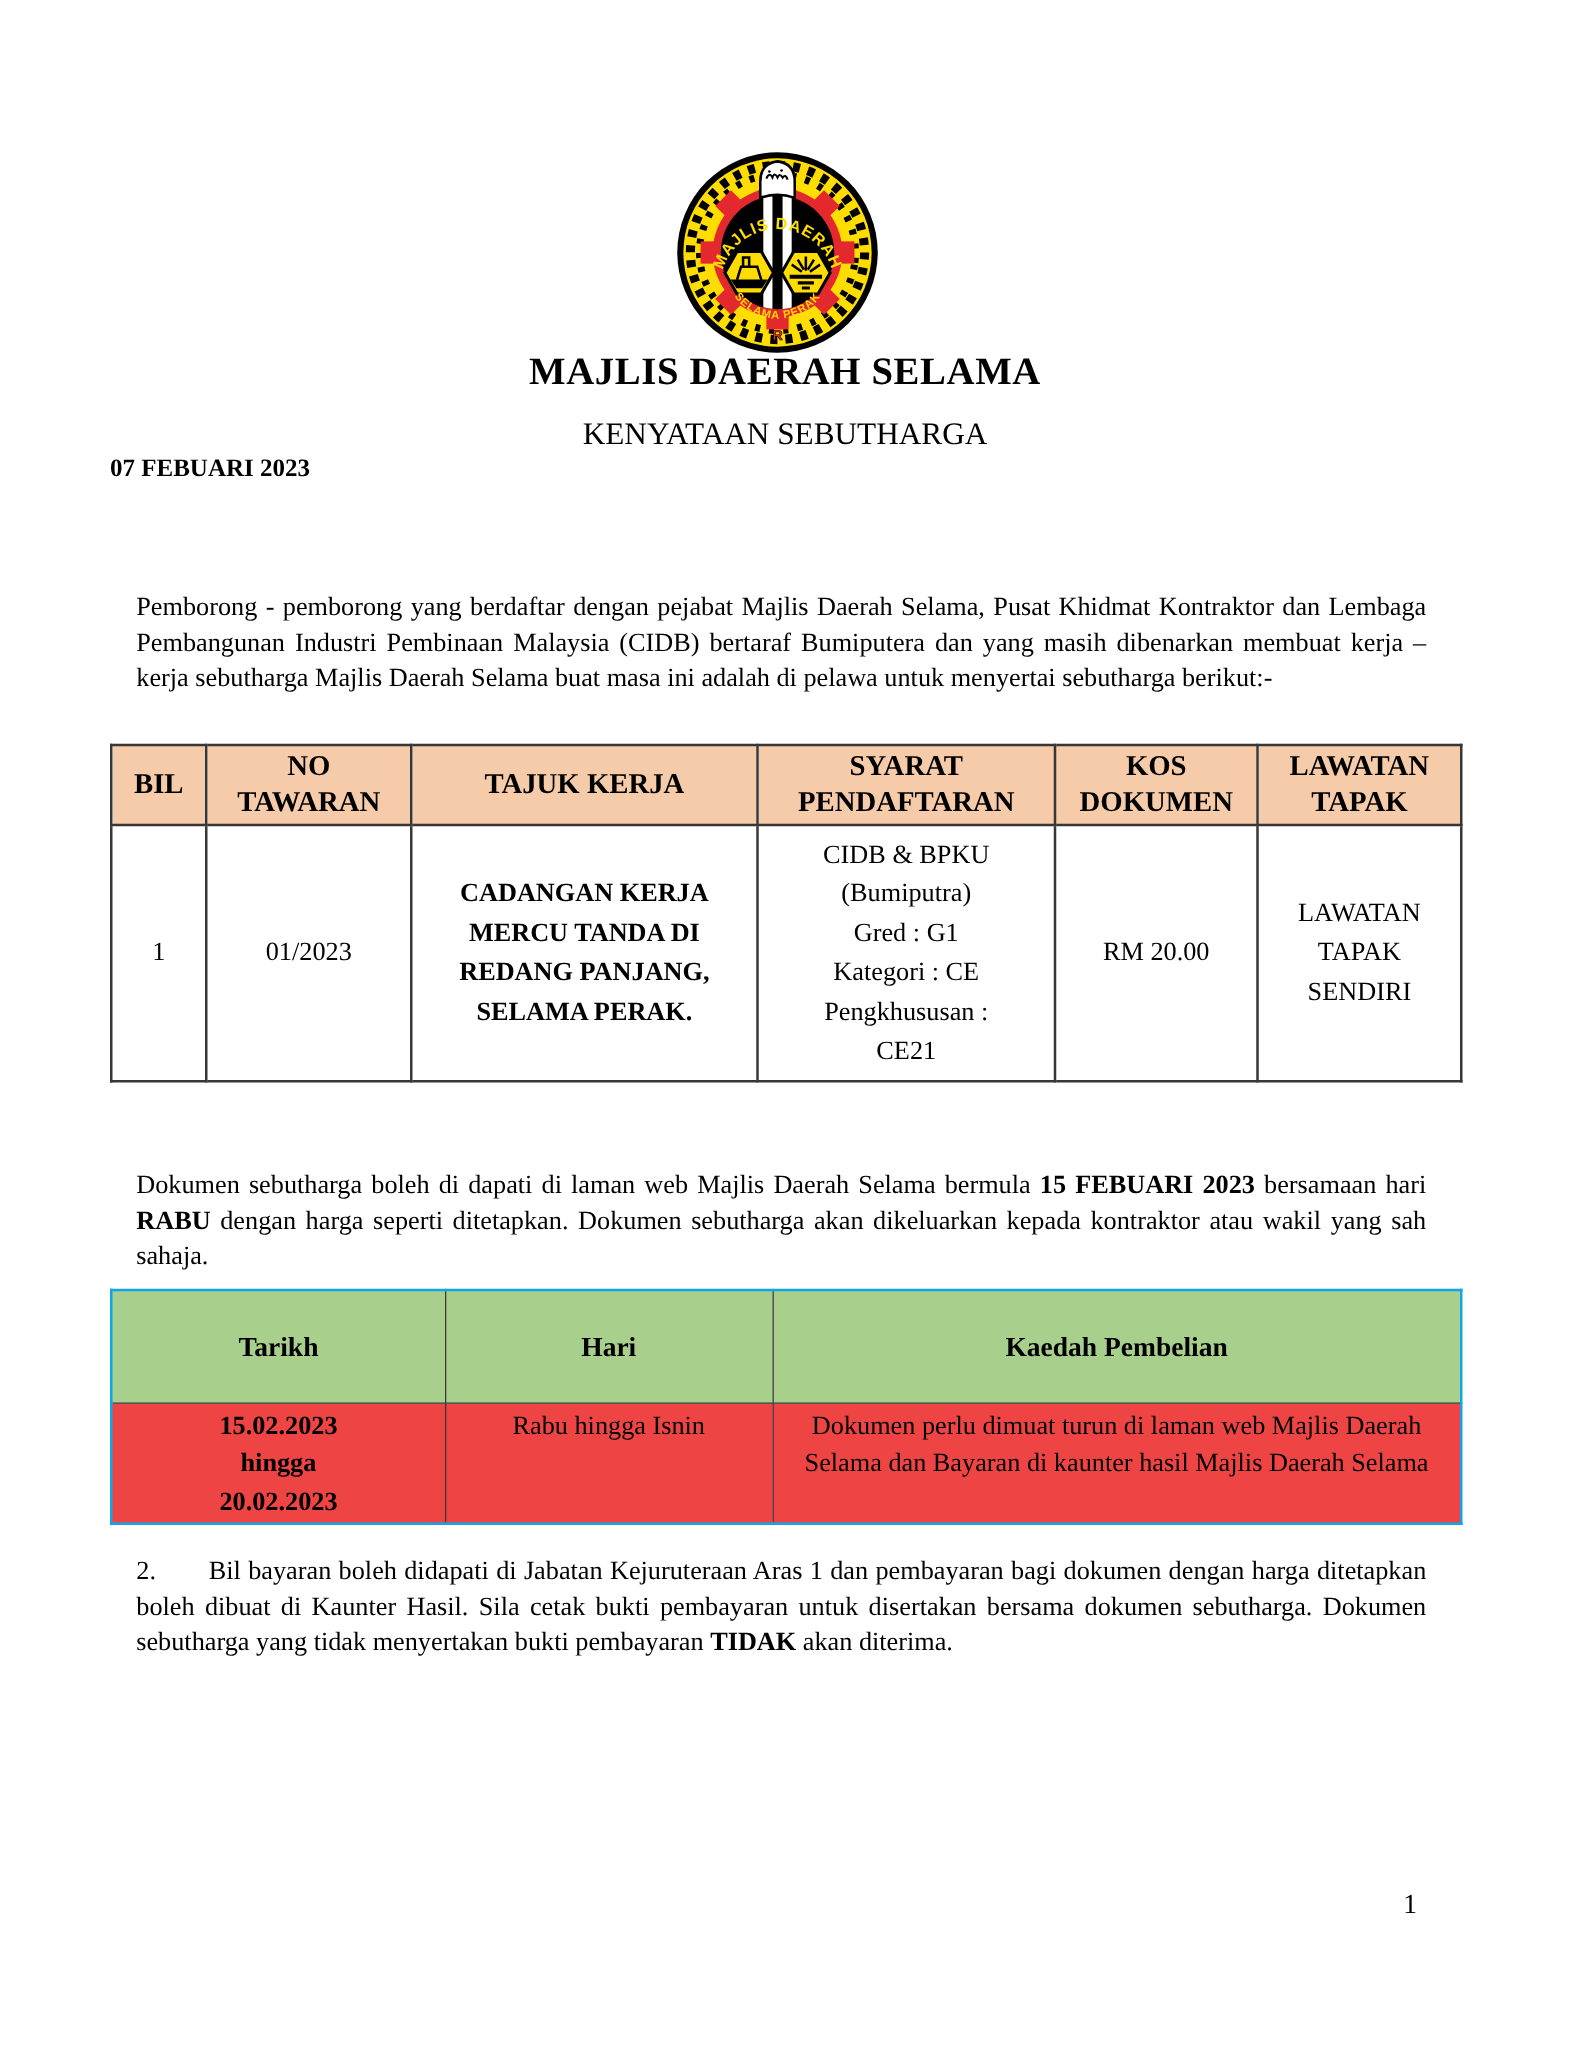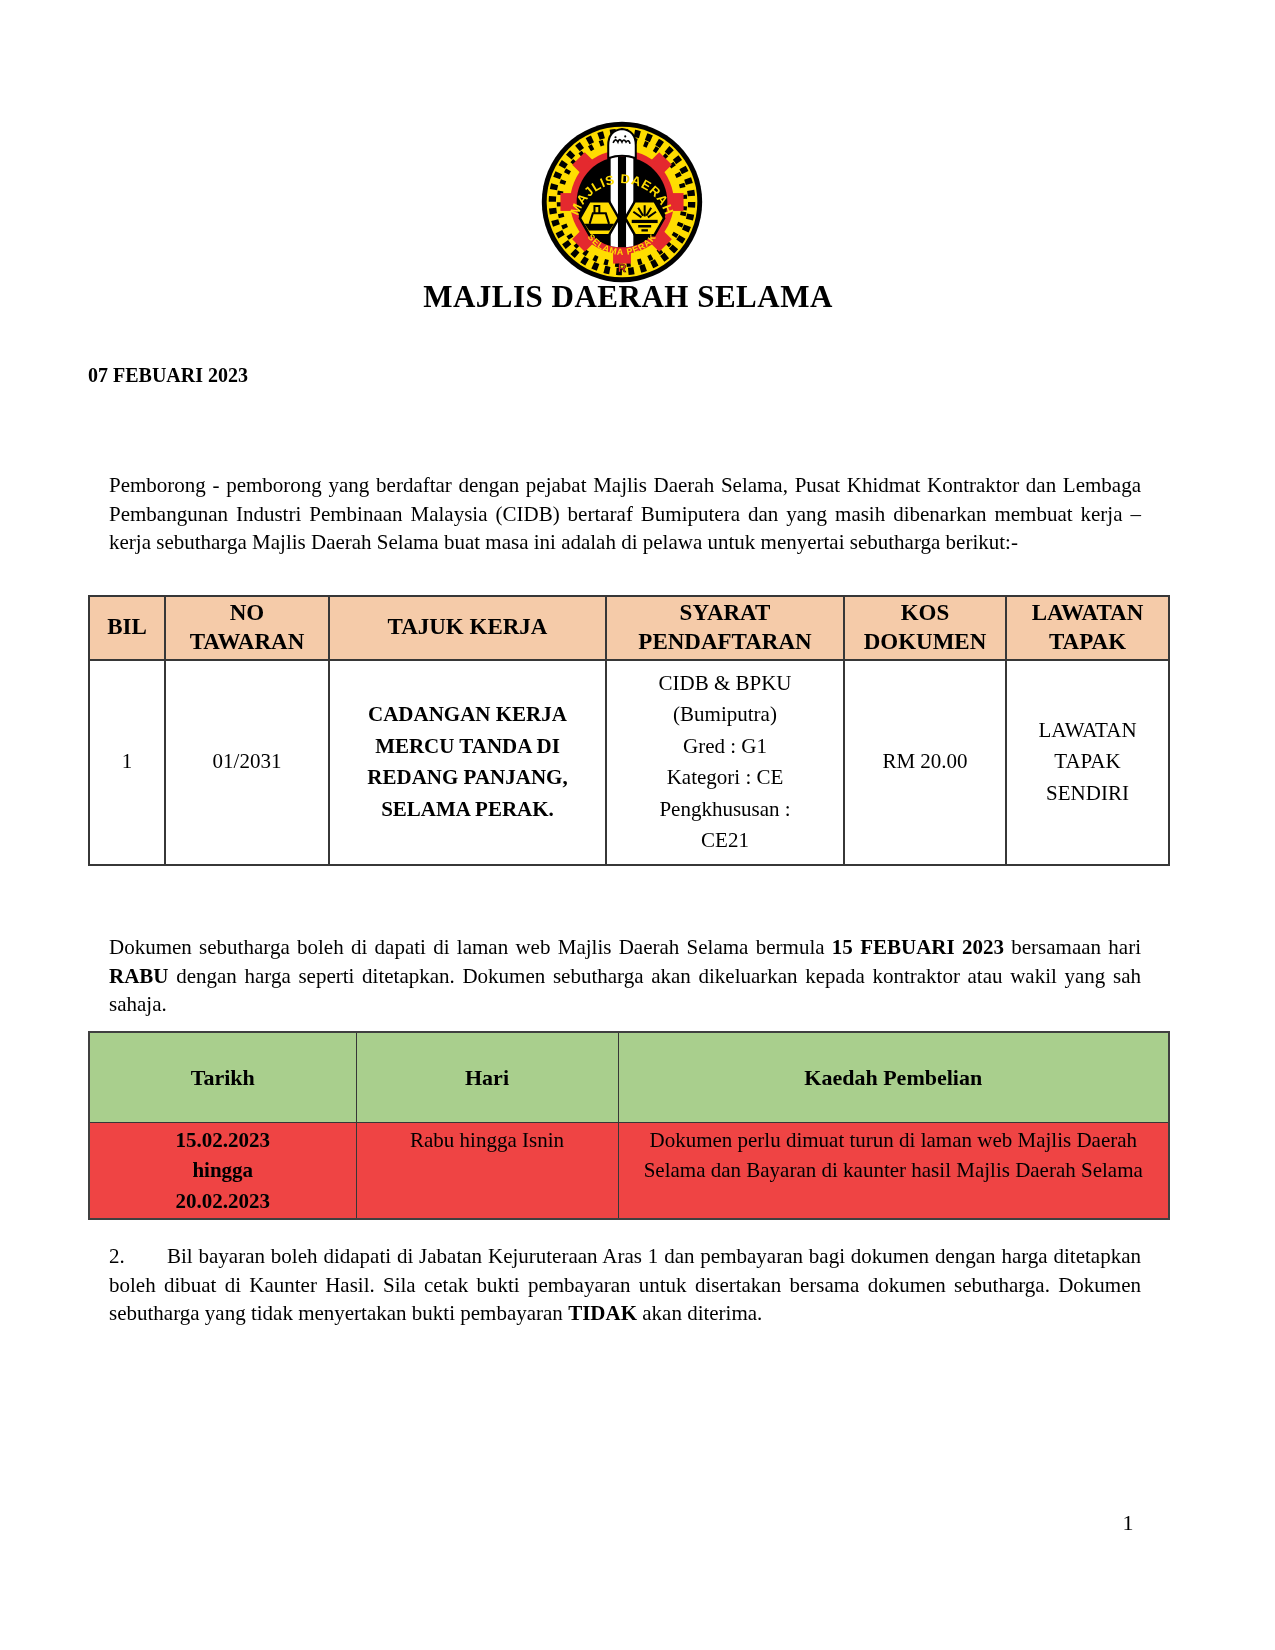--- a/index.html
+++ b/index.html
@@ -38,21 +38,21 @@
   .tender-table th{
     background:#F5CBA9;font-size:23px;font-weight:bold;line-height:1.25;height:56px;}
   .tender-table td{font-size:21px;line-height:1.5;height:199px;}
   .pre{white-space:pre-line;}
   .cell-bold{font-weight:bold;}
 
   
   .purchase-table{left:88px;top:1031px;width:1080px;}
   .purchase-table th,.purchase-table td{
     border:1.5px solid #373737;text-align:center;padding:2px 6px;}
-  .purchase-table{border:2px solid #404040;}
+  .purchase-table{border:2px solid #0ea5e9;}
   .purchase-table th{
     background:#A9CF8D;font-size:22px;font-weight:bold;height:85px;vertical-align:middle;}
   .purchase-table td{
     background:#ef4444;font-size:21px;line-height:1.45;height:86px;vertical-align:top;}
 
   .page-number{left:1108px;top:1510px;width:40px;text-align:center;font-size:22px;}
 </style>
 </head>
 <body>
 
@@ -134,20 +134,21 @@
       <path id="arcBottom" d="M 58,144 A 52,52 0 0 0 142,144" fill="none"></path>
       <text font-family="Liberation Sans, sans-serif" font-size="11" font-weight="bold" fill="#FFDD00" letter-spacing="1">
         <textPath href="#arcBottom" startOffset="50%" text-anchor="middle">SELAMA PERAK</textPath>
       </text>
 
       <text x="100" y="186" text-anchor="middle" font-family="Liberation Sans, sans-serif" font-size="14" font-weight="bold" fill="#E4292E" stroke="#000" stroke-width=".6">R</text>
     </svg>
   </div>
 
   <div class="abs org-name">MAJLIS DAERAH SELAMA</div>
+  <div class="abs doc-type">KENYATAAN SEBUTHARGA</div>
   <div class="abs doc-date">07 FEBUARI 2023</div>
 
   <p class="abs para para1">Pemborong  - pemborong yang berdaftar dengan pejabat Majlis Daerah Selama, Pusat Khidmat Kontraktor dan Lembaga Pembangunan Industri Pembinaan Malaysia (CIDB) bertaraf Bumiputera dan yang masih dibenarkan membuat kerja – kerja sebutharga Majlis Daerah Selama buat masa ini adalah di pelawa untuk menyertai sebutharga berikut:-</p>
 
   <table class="abs tender-table">
     <colgroup>
       <col style="width:76px">
         <col style="width:164px">
         <col style="width:277px">
       <col style="width:238px">
@@ -160,21 +161,21 @@
         <th>NO TAWARAN</th>
         <th>TAJUK KERJA</th>
         <th>SYARAT PENDAFTARAN</th>
         <th>KOS DOKUMEN</th>
         <th>LAWATAN TAPAK</th>
       </tr>
     </thead>
     <tbody>
       <tr>
         <td>1</td>
-        <td>01/2031</td>
+        <td>01/2023</td>
         <td class="pre cell-bold">CADANGAN KERJA
 MERCU TANDA DI
 REDANG PANJANG,
 SELAMA PERAK.</td>
         <td class="pre">CIDB &amp; BPKU
 (Bumiputra)
 Gred : G1
 Kategori : CE
 Pengkhususan :
 CE21</td>

